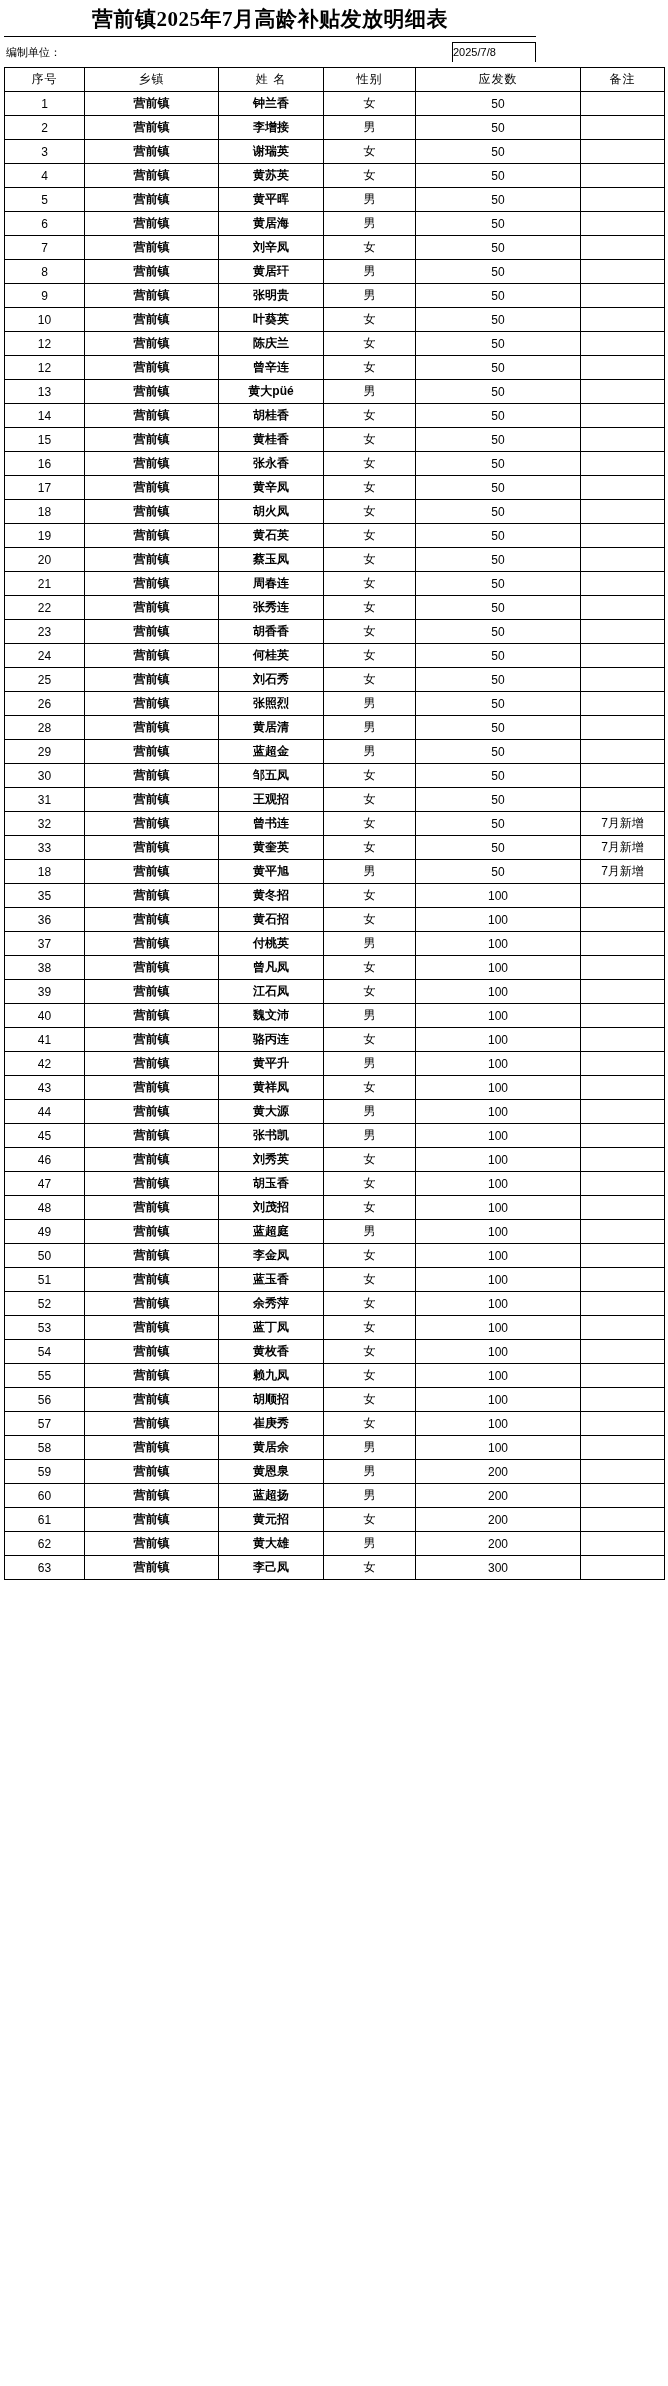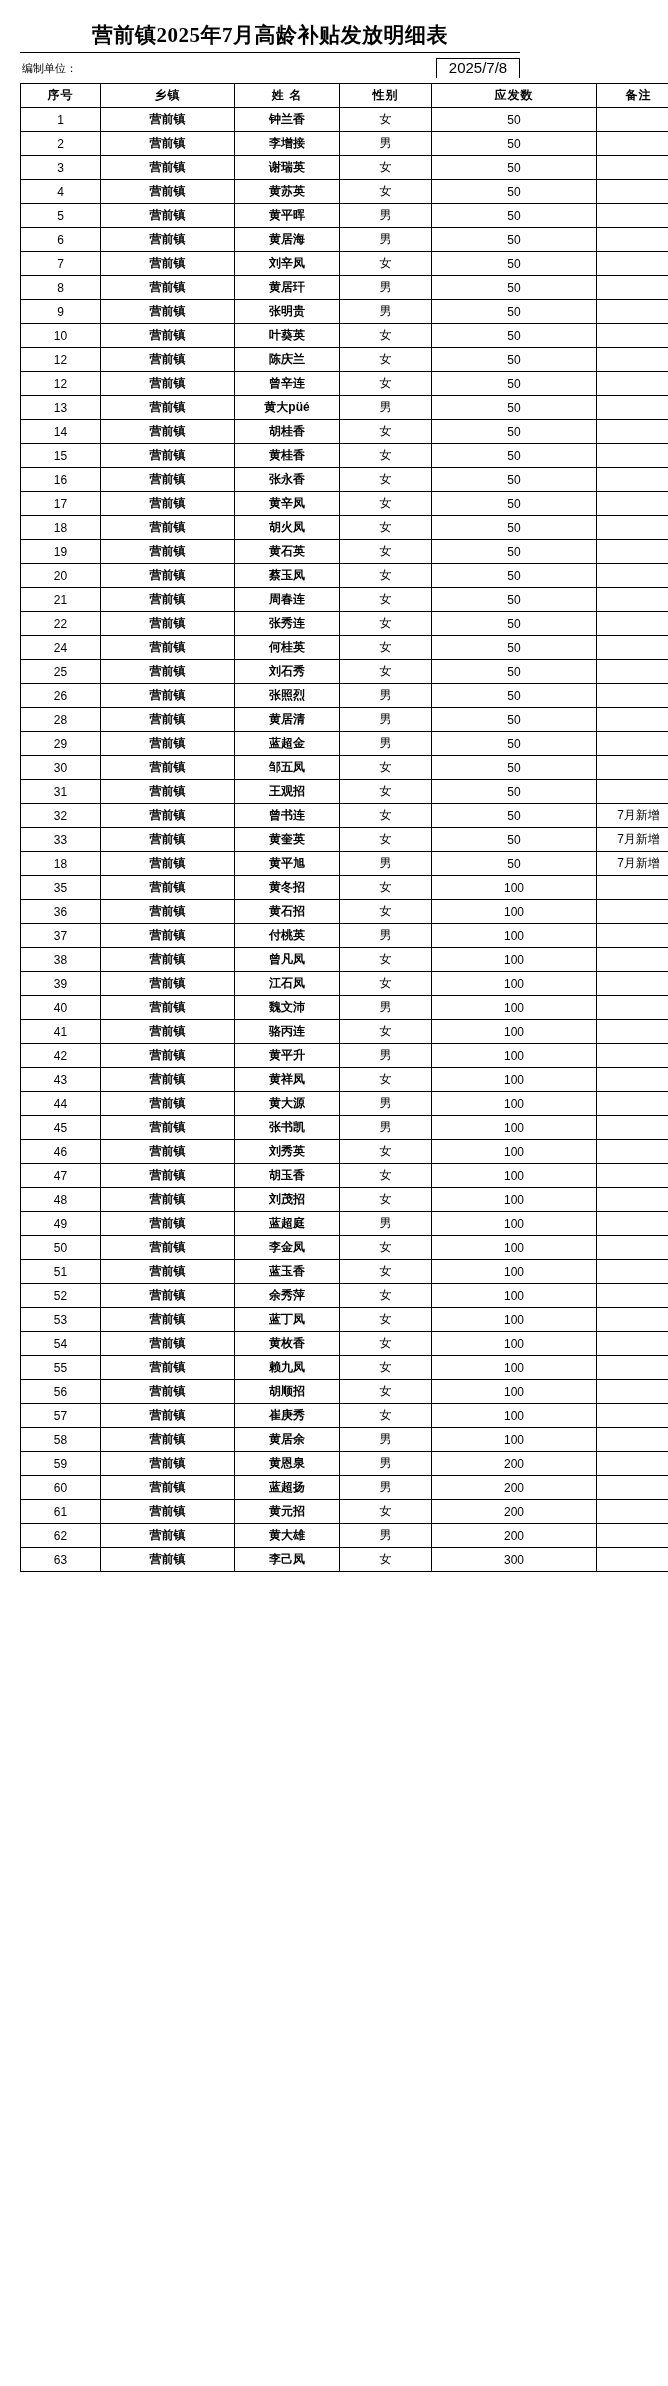--- a/index.html
+++ b/index.html
@@ -8,21 +8,21 @@
     padding: 0;
     background: #ffffff;
   }
   body {
     width: 668px;
     font-family: "Liberation Sans", sans-serif;
     color: #000000;
   }
   .sheet {
     width: 540px;
-    padding: 16px;
+    padding: 0;
   }
   .title-row {
     text-align: center;
     font-family: "Liberation Serif", serif;
     font-weight: bold;
     font-size: 21px;
     line-height: 30px;
     padding: 4px 0 2px 0;
     letter-spacing: 0.5px;
     border-bottom: 1px solid #000;
@@ -41,40 +41,40 @@
     white-space: nowrap;
     line-height: 16px;
   }
   .subheader .spacer {
     flex: 1 1 auto;
   }
   .subheader .date {
     flex: 0 0 84px;
     border: 1px solid #000;
     border-bottom: none;
-    text-align: center;
+    text-align: left;
     line-height: 18px;
-    font-size: 15px;
+    font-size: 11px;
   }
   table.grid {
     border-collapse: collapse;
     width: 660px;
     margin: 0 4px;
     table-layout: fixed;
   }
   table.grid th, table.grid td {
     border: 1px solid #000;
     height: 24px;
     font-size: 12px;
     text-align: center;
     vertical-align: middle;
     padding: 0;
   }
   table.grid th {
-    font-weight: bold;
+    font-weight: normal;
     letter-spacing: 1px;
   }
   col.c-seq { width: 80px; }
   col.c-town { width: 134px; }
   col.c-name { width: 105px; }
   col.c-gender { width: 92px; }
   col.c-amount { width: 165px; }
   col.c-remark { width: 84px; }
   td.town, td.name {
     font-weight: bold;
@@ -286,20 +286,28 @@
         </tr>
         <tr>
           <td class="seq">22</td>
           <td class="town">营前镇</td>
           <td class="name">张秀连</td>
           <td class="gender">女</td>
           <td class="amount">50</td>
           <td class="remark"></td>
         </tr>
         <tr>
+          <td class="seq">23</td>
+          <td class="town">营前镇</td>
+          <td class="name">胡香香</td>
+          <td class="gender">女</td>
+          <td class="amount">50</td>
+          <td class="remark"></td>
+        </tr>
+        <tr>
           <td class="seq">24</td>
           <td class="town">营前镇</td>
           <td class="name">何桂英</td>
           <td class="gender">女</td>
           <td class="amount">50</td>
           <td class="remark"></td>
         </tr>
         <tr>
           <td class="seq">25</td>
           <td class="town">营前镇</td>

